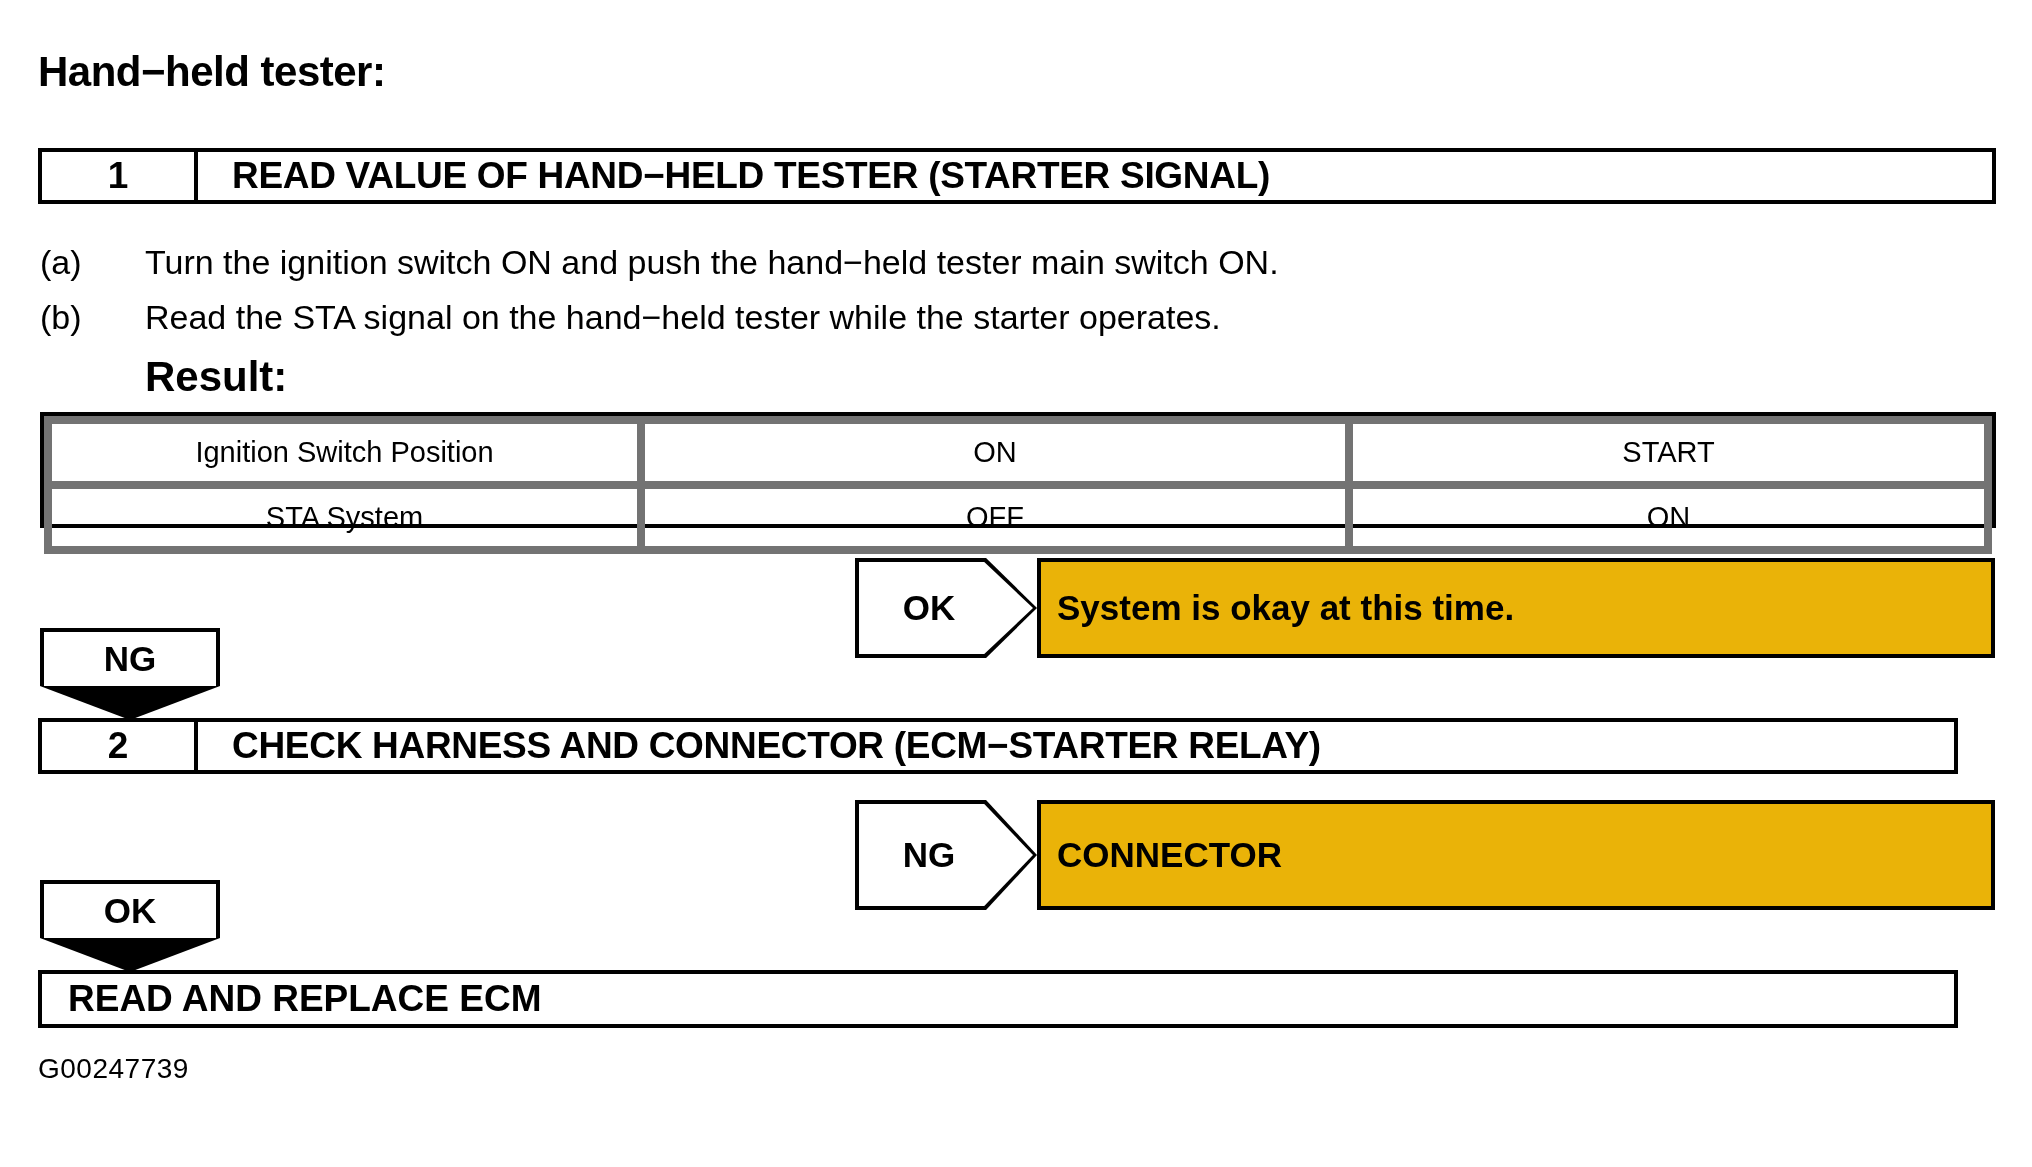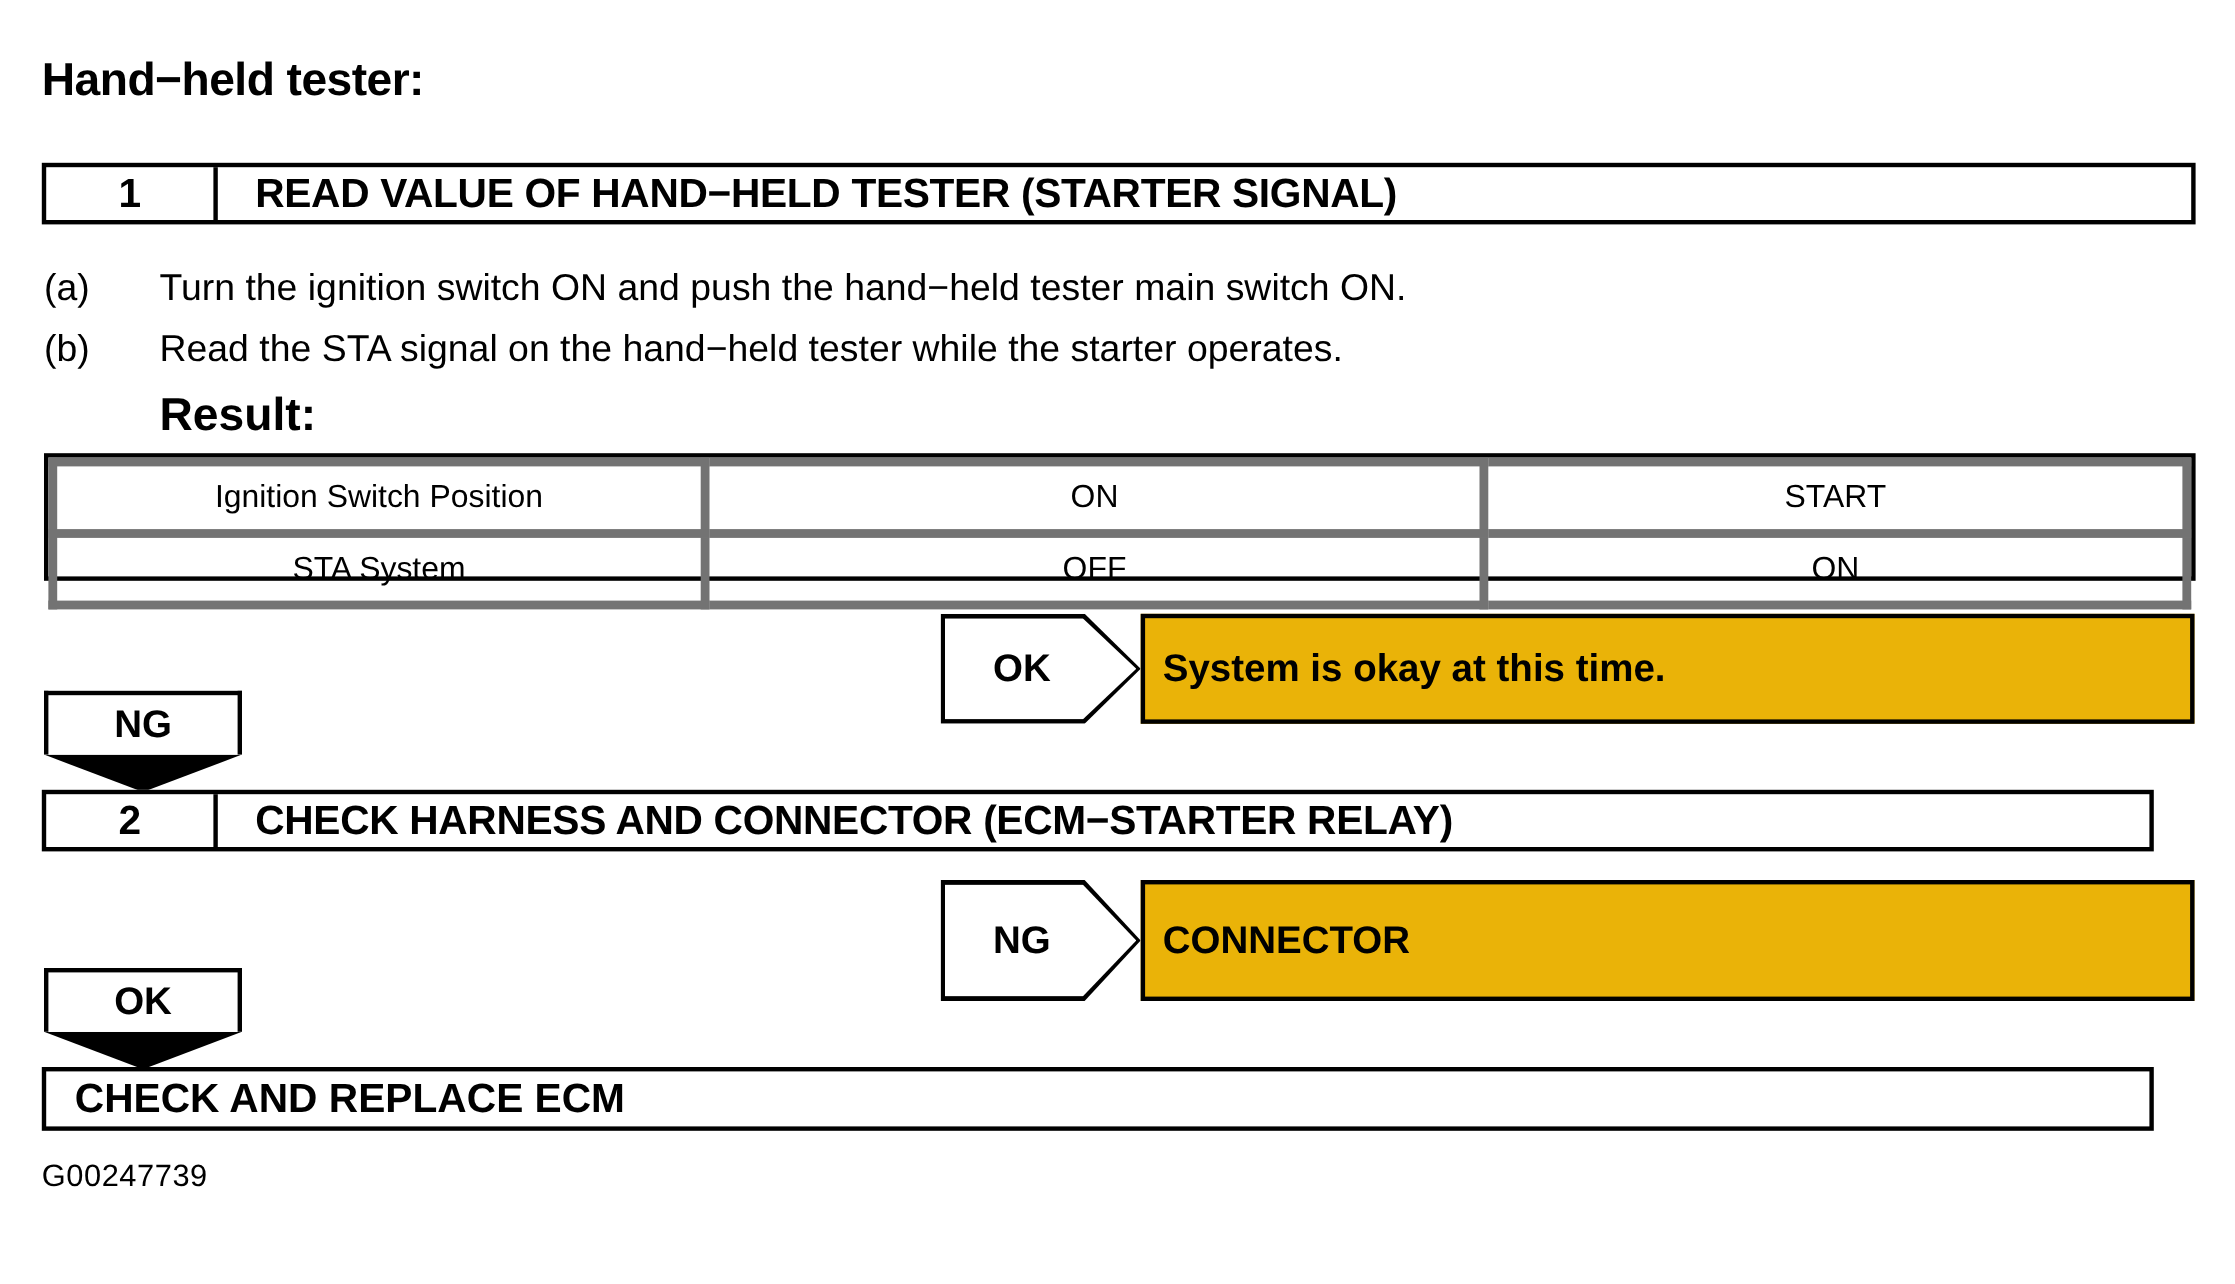--- a/index.html
+++ b/index.html
@@ -299,17 +299,17 @@
         <span class="last">CONNECTOR</span>
       </div>
     </div>
   </div>
 
   <div class="tag-down" style="left:40px; top:880px; width:180px; height:58px;">
     <span class="tag-inner"></span>
     <span>OK</span>
   </div>
 
-  <div class="final-bar" style="left:38px; top:970px; width:1920px; height:58px;">CHECK AND REPLACE ECM</div>
+  <div class="final-bar" style="left:38px; top:970px; width:1920px; height:58px;">READ AND REPLACE ECM</div>
 
   <div class="footer-code" style="left:38px; top:1053px;">G00247739</div>
 
 </div>
 
 </body></html>

